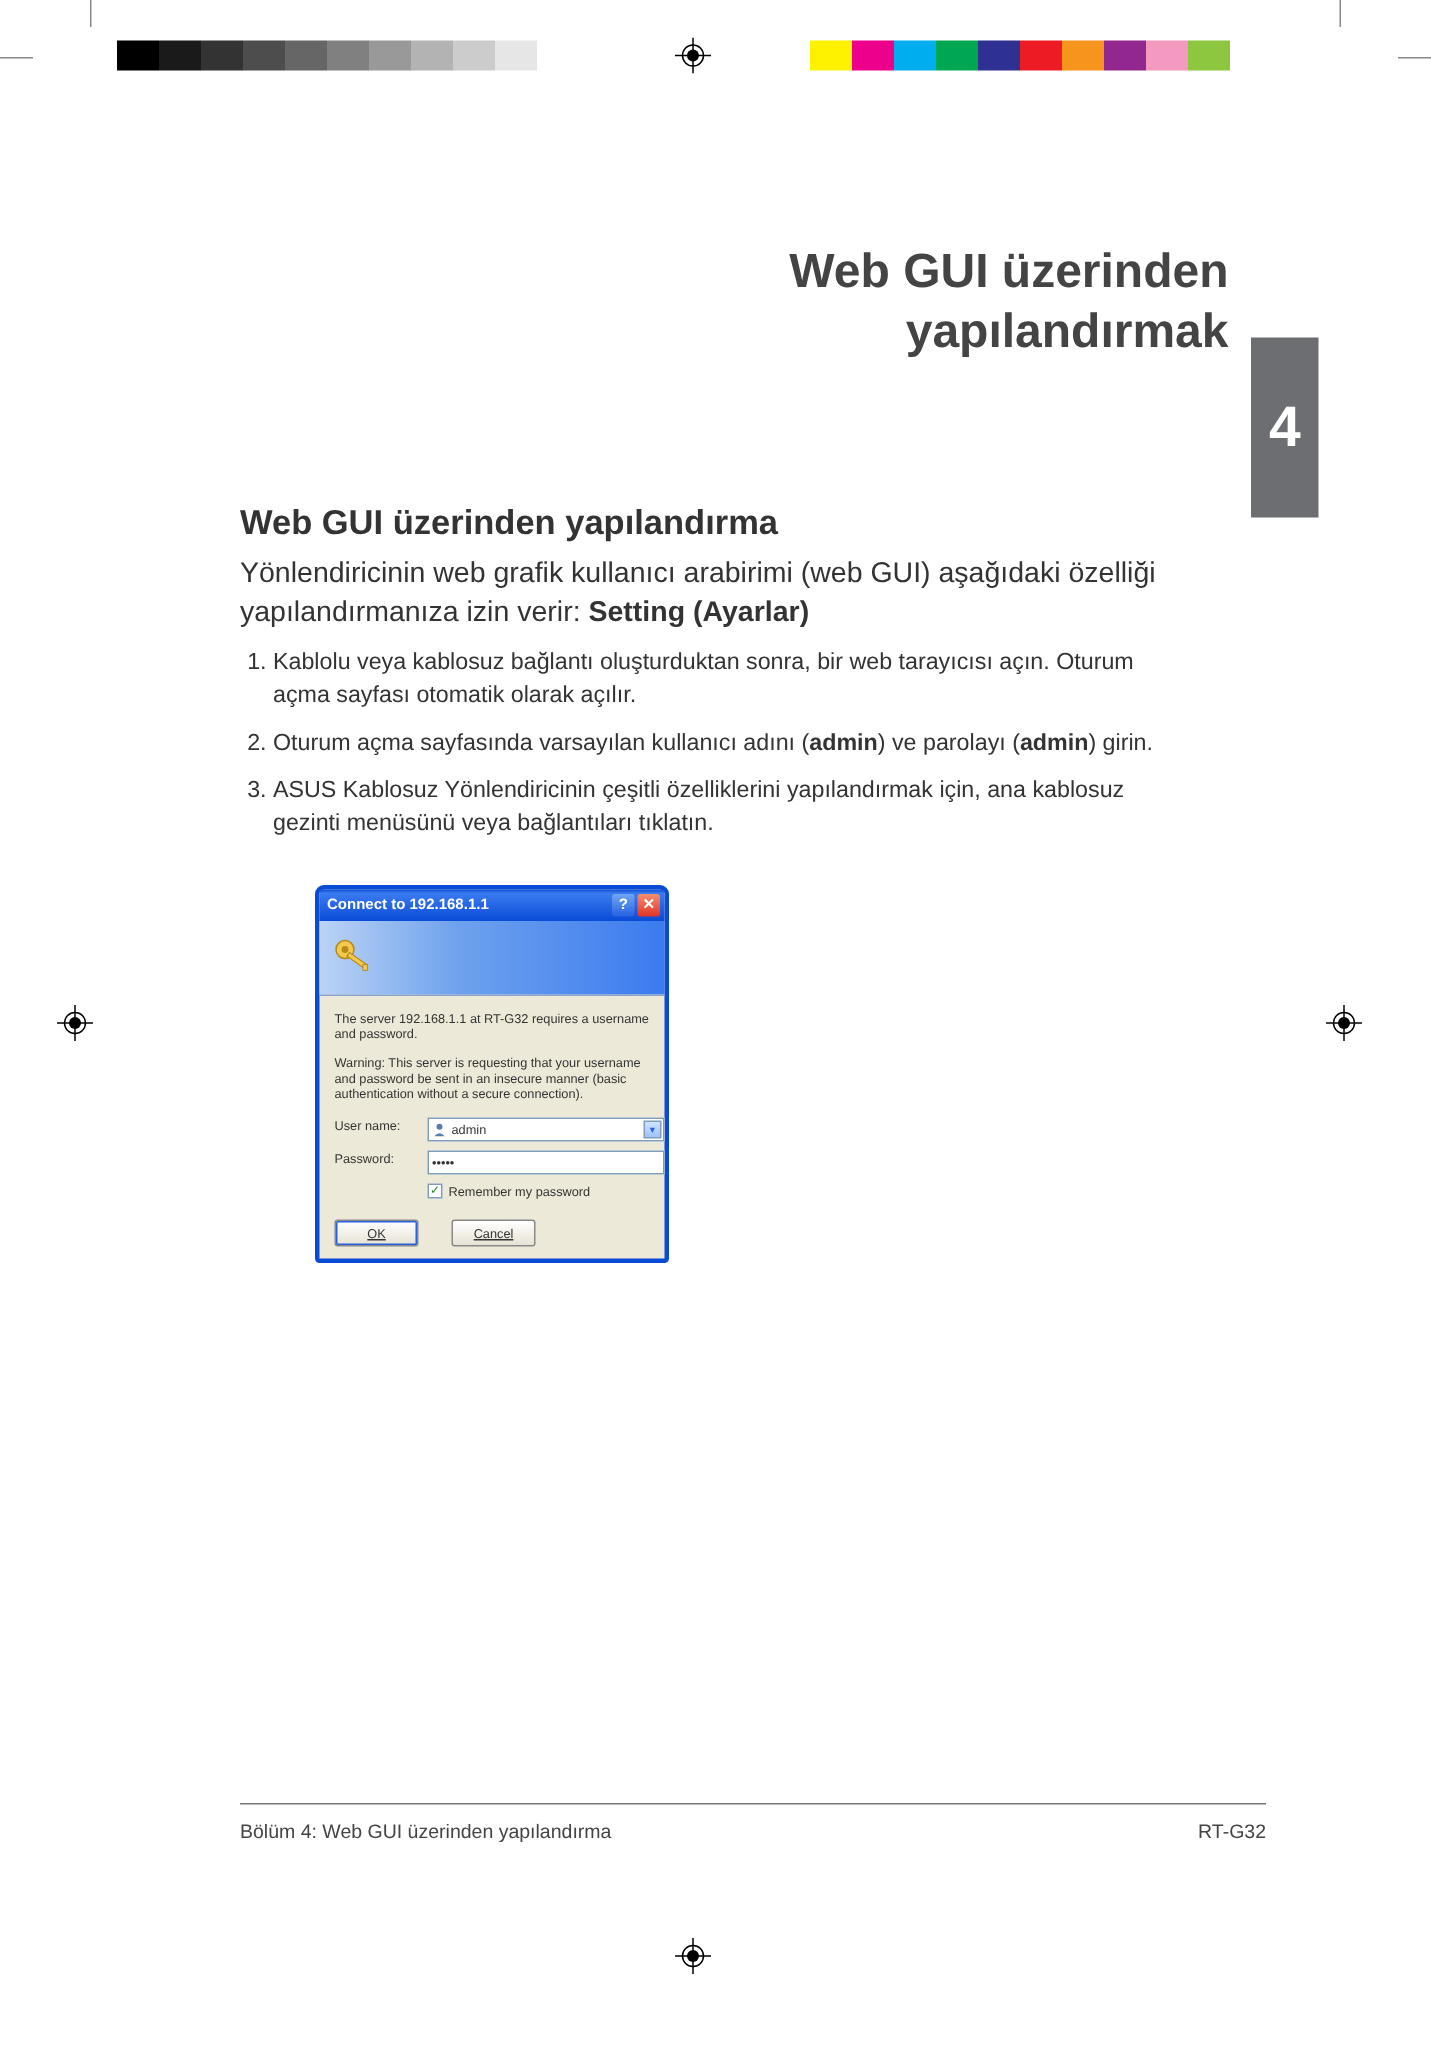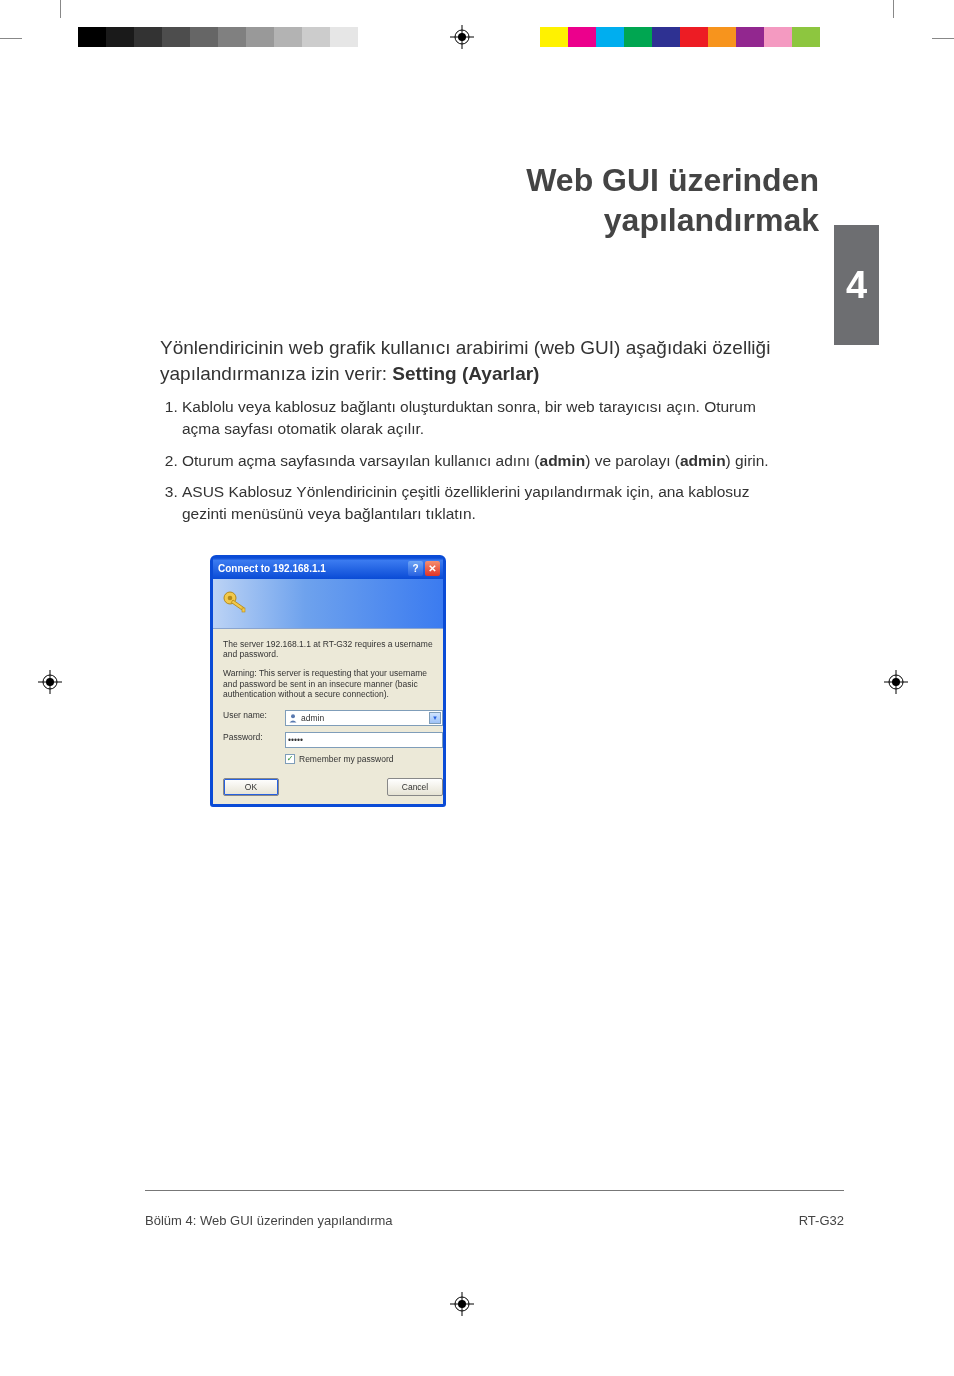--- a/index.html
+++ b/index.html
@@ -233,43 +233,44 @@
       background: #fff;
       display: flex;
       align-items: center;
       justify-content: center;
       color: #2a8c2a;
       font-size: 8px;
       line-height: 1;
     }
     .xp-buttons {
       display: flex;
-      justify-content: space-between;
-      gap: 5px;
+      justify-content: flex-start;
+      gap: 22px;
+      text-decoration: underline;
     }
     .xp-btn {
       width: 56px;
       height: 18px;
       border: 1px solid #888;
       border-radius: 2px;
       background: linear-gradient(#fff,#e6e3d4);
       font-size: 8.5px;
       display: flex;
       align-items: center;
       justify-content: center;
     }
     .xp-btn.default { box-shadow: 0 0 0 1px #2761e0 inset; }
 
     .footer {
       position: absolute;
       bottom: 42px;
-      left: 70px;
+      left: 85px;
       right: 35px;
       border-top: 1px solid #777;
-      padding-top: 22px;
+      padding-top: 10px;
       display: flex;
       justify-content: space-between;
       font-size: 13px;
       color: #444;
     }
 
     .strong { font-weight: bold; }
   </style>
 </head>
 <body>
@@ -340,20 +341,21 @@
 </div>
 
 <div class="page">
   <div class="chapter-tab">4</div>
   <div class="chapter-title">
     <span>Web GUI üzerinden</span><br>
     <span>yapılandırmak</span>
   </div>
 
   <div class="content">
+    <h2 class="section-heading">Web GUI üzerinden yapılandırma</h2>
 
     <p class="intro">
       <span>Yönlendiricinin web grafik kullanıcı arabirimi (web GUI) aşağıdaki özelliği yapılandırmanıza izin verir: </span><span class="strong">Setting (Ayarlar)</span>
     </p>
 
 
     <ol class="steps">
       <li><span>Kablolu veya kablosuz bağlantı oluşturduktan sonra, bir web tarayıcısı açın. Oturum açma sayfası otomatik olarak açılır.</span>
       </li>
       <li>

